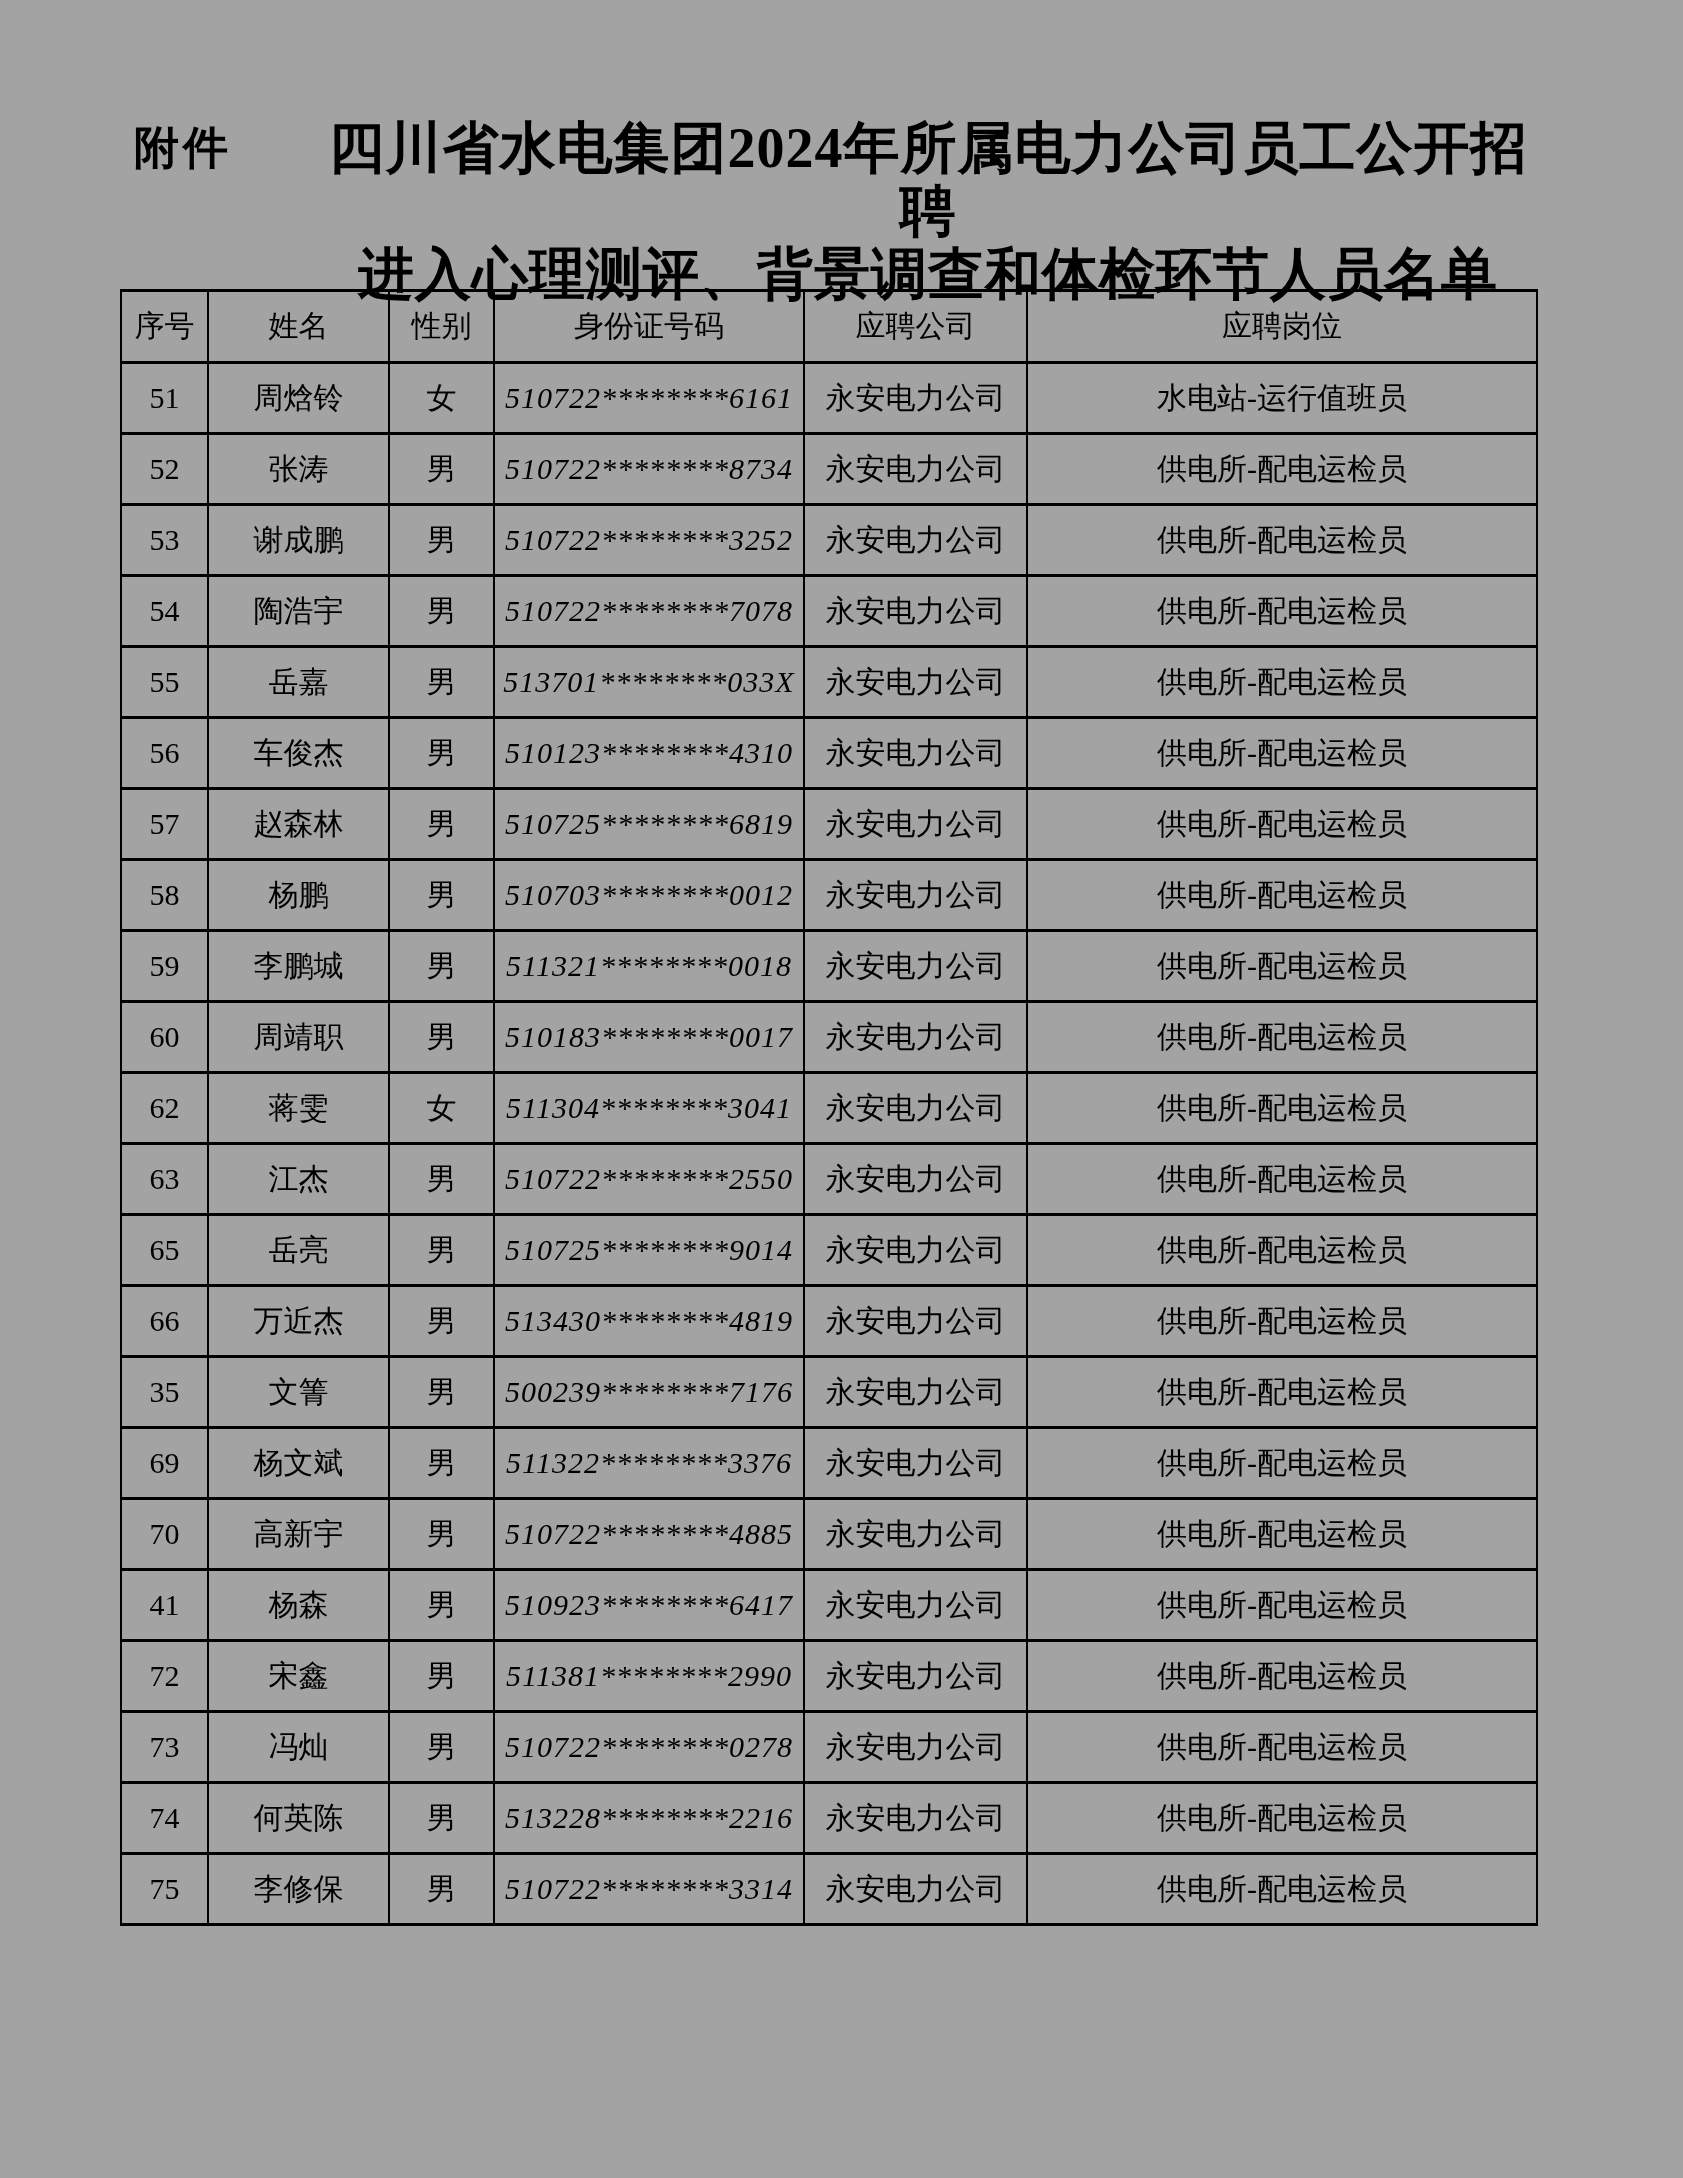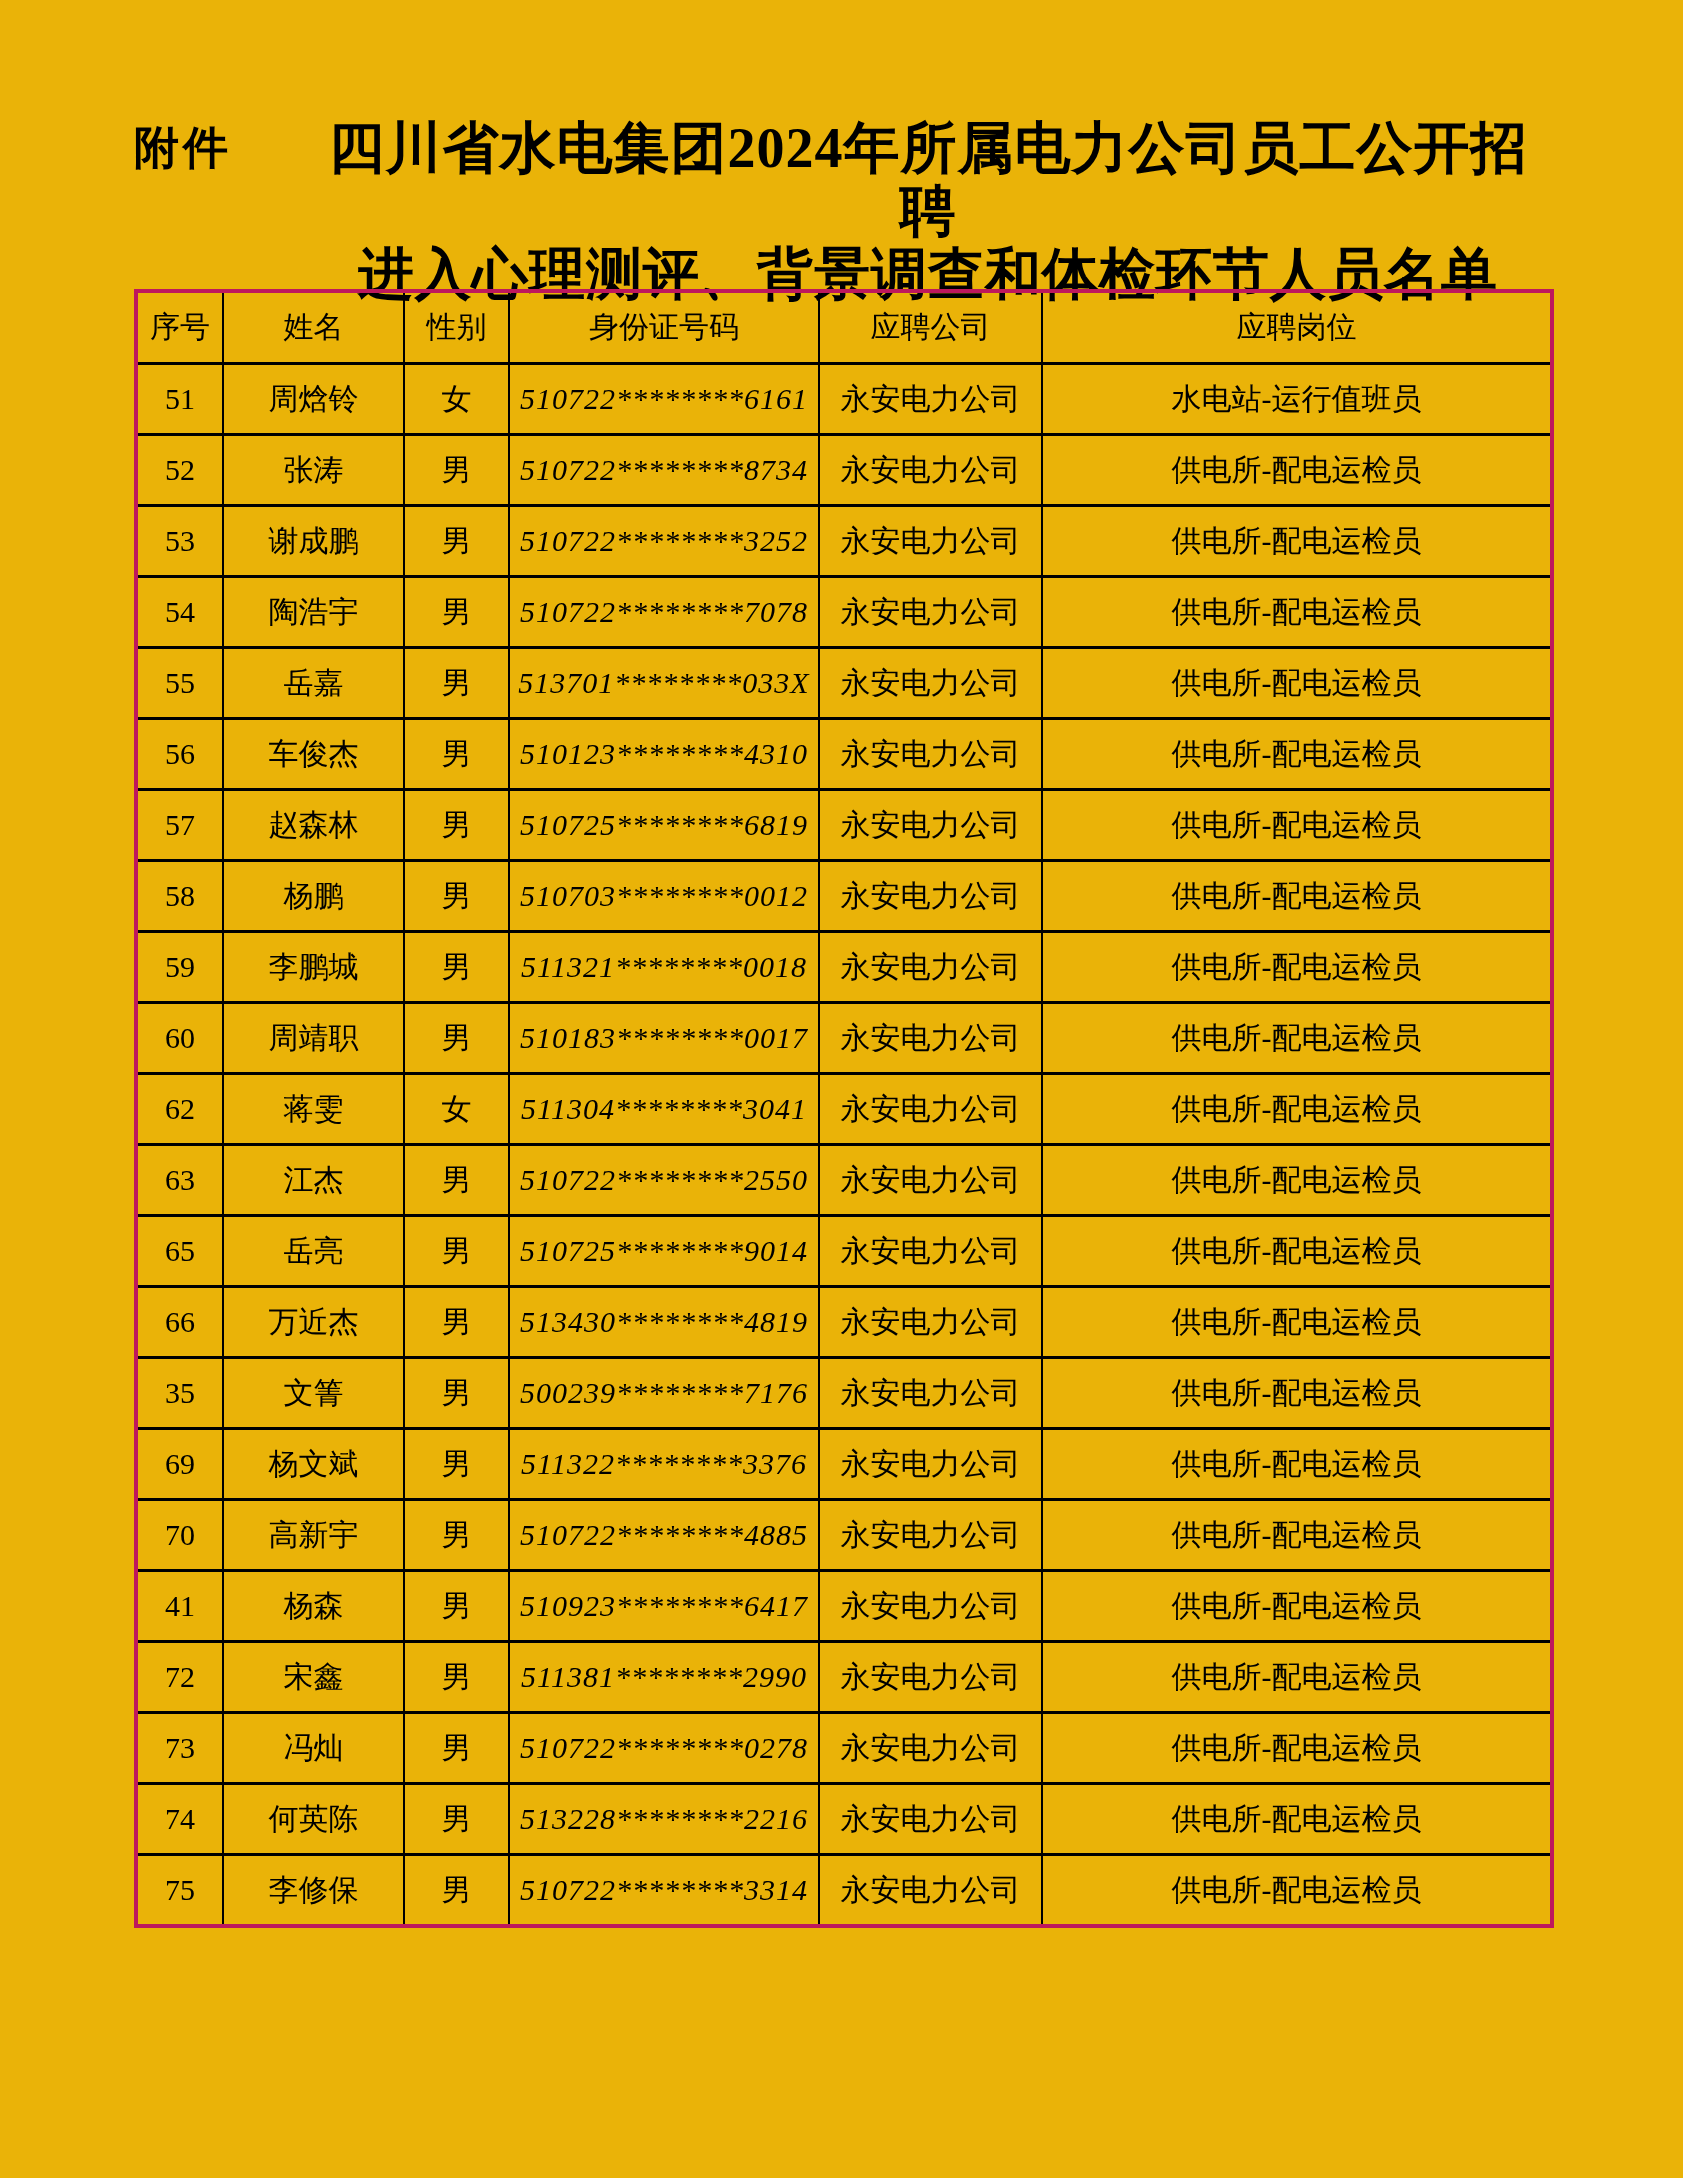--- a/index.html
+++ b/index.html
@@ -7,21 +7,21 @@
     width: 1683px;
     height: 2178px;
     background: #ffffff;
     font-family: "Liberation Serif", "DejaVu Serif", serif;
     color: #000000;
     position: relative;
   }
   .page {
     position: absolute;
     inset: 0;
-    background: #eab308;
+    background: #a3a3a3;
   }
   
   .title-block {
     position: absolute;
     left: 134px;
     right: 134px;
     top: 117px;
     display: flex;
     align-items: flex-start;
   }
@@ -37,26 +37,26 @@
     flex: 1 1 auto;
     text-align: center;
     font-size: 56px;
     font-weight: bold;
     line-height: 63px;
     letter-spacing: 1px;
   }
   
   table.roster {
     position: absolute;
-    left: 134px;
+    left: 120px;
     top: 289px;
     width: 1416px;
     border-collapse: collapse;
     table-layout: fixed;
-    border: 4px solid #be185d;
+    border: 2px solid #be185d;
   }
   table.roster th, table.roster td {
     border-left: 2px solid #000;
     border-right: 2px solid #000;
     border-top: 3px solid #000;
     border-bottom: 3px solid #000;
     text-align: center;
     vertical-align: middle;
     padding: 0;
     font-weight: normal;

